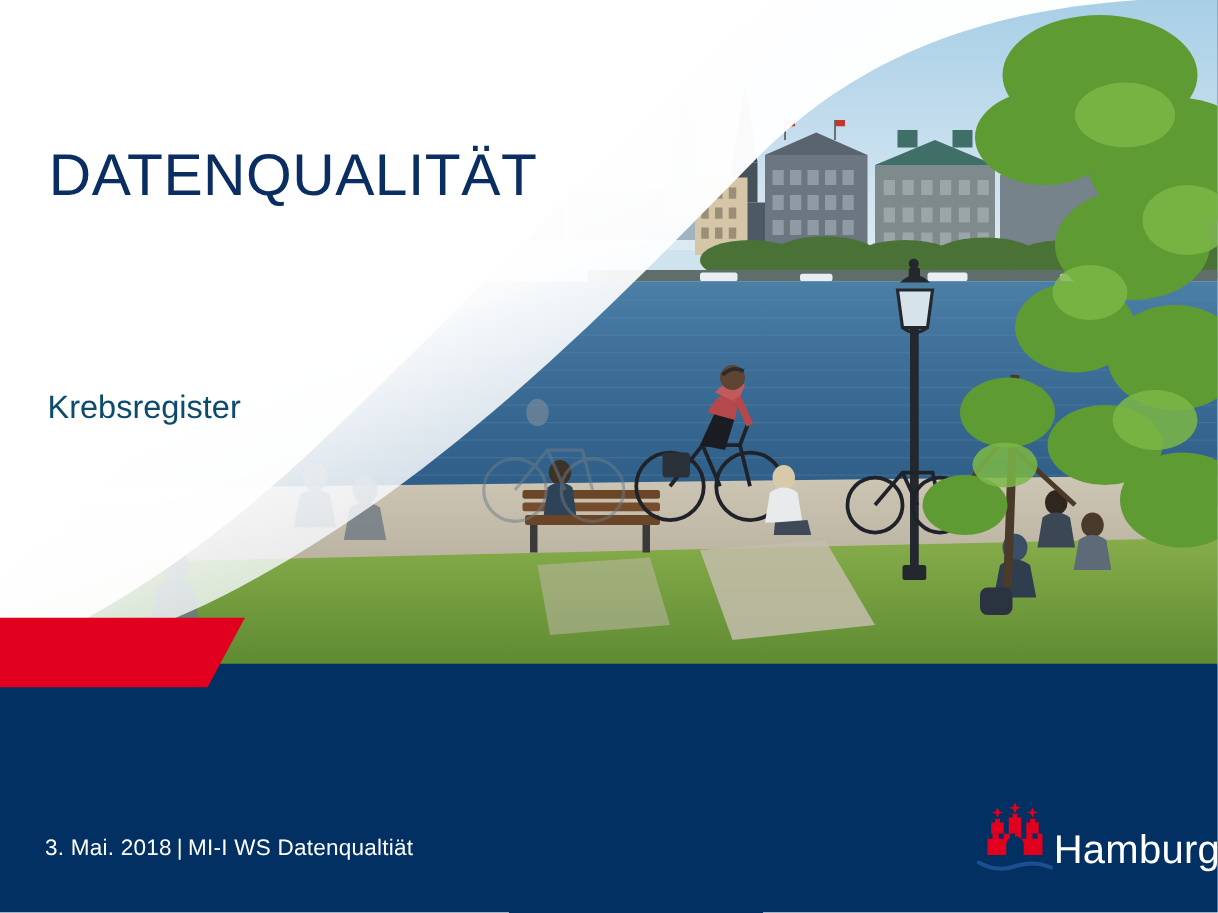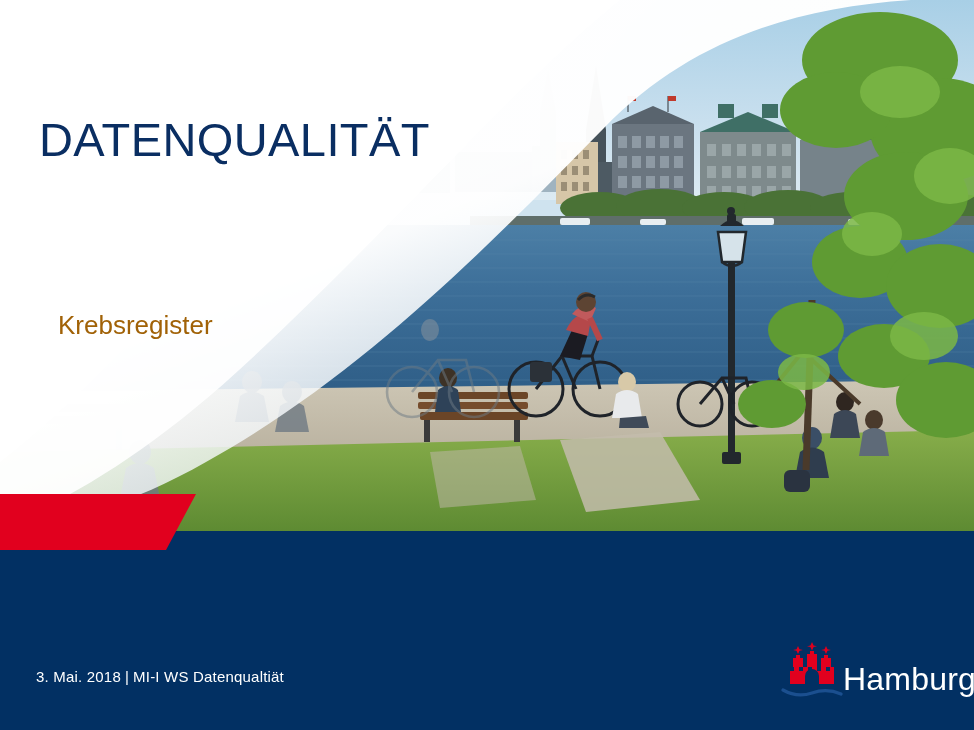--- a/index.html
+++ b/index.html
@@ -51,23 +51,22 @@
     color: #0a2e62;
     white-space: nowrap;
   }
 
   .subtitle {
     position: absolute;
     left: 38px;
     top: 310px;
     font-size: 26px;
     font-weight: 400;
-    color: #a16207;
+    color: #0c4a6e;
     white-space: nowrap;
-    margin-left: 20px;
   }
 
   
   .photo-credit {
     position: absolute;
     right: 26px;
     top: 506px;
     font-size: 11px;
     color: #ffffff;
     letter-spacing: 0.15px;
@@ -91,21 +90,21 @@
     top: 531px;
     width: 974px;
     height: 199px;
     background: #023063;
   }
 
   .footer-text {
     position: absolute;
     left: 36px;
     top: 668px;
-    font-size: 15px;
+    font-size: 18px;
     color: #ffffff;
     letter-spacing: 0.2px;
     white-space: nowrap;
   }
   .footer-sep { padding: 0 4px; }
 
   
   .logo {
     position: absolute;
     right: 22px;

